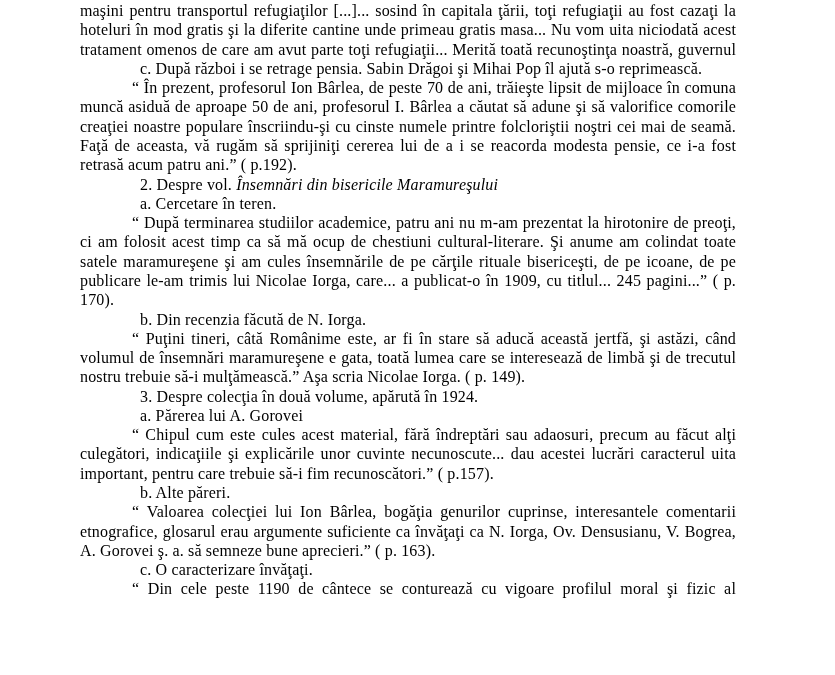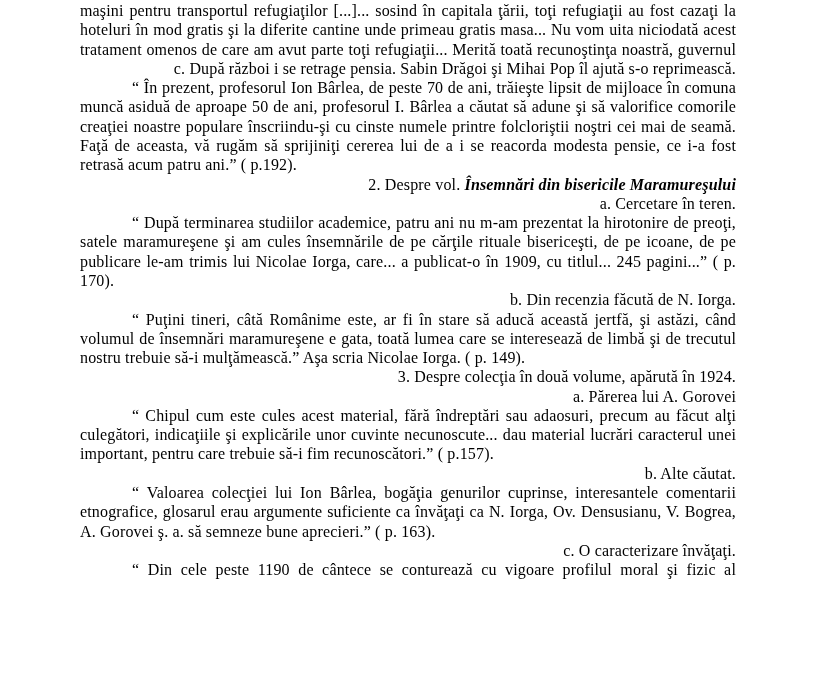--- a/index.html
+++ b/index.html
@@ -30,53 +30,54 @@
     white-space: nowrap;
     text-align: left;
     letter-spacing: 0.01em;
   }
   .line.just {
     text-align: justify;
     text-align-last: justify;
     text-justify: inter-word;
   }
   .ind-none  { text-indent: 0; }
-  .ind-item  { text-indent: 60px; text-align: right; }
+  .ind-item  { text-indent: 60px; }
   .ind-quote { text-indent: 52px; }
-  .italic { font-style: italic; font-weight: bold; }
+  .italic { font-style: italic; }
 </style>
 </head>
 <body>
 
 <div class="page" style="background: rgb(255, 255, 255); color: rgb(0, 0, 0);">
   <div class="text-block">
       <div class="line ind-none just"><span>maşini pentru transportul refugiaţilor [...]... sosind în capitala ţării, toţi refugiaţii au fost cazaţi la</span></div>
       <div class="line ind-none just"><span>hoteluri în mod gratis şi la diferite cantine unde primeau gratis masa... Nu vom uita niciodată acest</span></div>
       <div class="line ind-none just"><span>tratament omenos de care am avut parte toţi refugiaţii... Merită toată recunoştinţa noastră, guvernul</span></div>
       <div class="line ind-item"><span>c. După război i se retrage pensia. Sabin Drăgoi şi Mihai Pop îl ajută s-o reprimească.</span></div>
       <div class="line ind-quote just"><span>“ În prezent, profesorul Ion Bârlea, de peste 70 de ani, trăieşte lipsit de mijloace în comuna</span></div>
       <div class="line ind-none just"><span>muncă asiduă de aproape 50 de ani, profesorul I. Bârlea a căutat să adune şi să valorifice comorile</span></div>
       <div class="line ind-none just"><span>creaţiei noastre populare înscriindu-şi cu cinste numele printre folcloriştii noştri cei mai de seamă.</span></div>
       <div class="line ind-none just"><span>Faţă de aceasta, vă rugăm să sprijiniţi cererea lui de a i se reacorda  modesta pensie, ce i-a fost</span></div>
       <div class="line ind-none"><span>retrasă acum patru ani.” ( p.192).</span></div>
       <div class="line ind-item"><span>2. Despre vol. </span><span class="italic">Însemnări din bisericile Maramureşului</span></div>
       <div class="line ind-item"><span>a. Cercetare în teren.</span></div>
       <div class="line ind-quote just"><span>“ După terminarea studiilor academice, patru ani nu m-am prezentat la hirotonire de preoţi,</span></div>
+      <div class="line ind-none just"><span>ci am folosit acest timp ca să mă ocup de chestiuni cultural-literare. Şi anume am colindat toate</span></div>
       <div class="line ind-none just"><span>satele maramureşene şi am cules însemnările de pe cărţile rituale bisericeşti, de pe icoane, de pe</span></div>
       <div class="line ind-none just"><span>publicare le-am trimis lui Nicolae Iorga, care... a publicat-o în 1909, cu titlul... 245 pagini...” ( p.</span></div>
       <div class="line ind-none"><span>170).</span></div>
       <div class="line ind-item"><span>b. Din recenzia făcută de N. Iorga.</span></div>
       <div class="line ind-quote just"><span>“ Puţini tineri, câtă Românime este, ar fi în stare să aducă această jertfă, şi astăzi, când</span></div>
       <div class="line ind-none just"><span>volumul de însemnări maramureşene e gata, toată lumea care se interesează de limbă şi de trecutul</span></div>
       <div class="line ind-none"><span>nostru trebuie să-i mulţămească.” Aşa scria Nicolae Iorga. ( p. 149).</span></div>
       <div class="line ind-item"><span>3. Despre colecţia în două volume, apărută în 1924.</span></div>
       <div class="line ind-item"><span>a. Părerea lui A. Gorovei</span></div>
       <div class="line ind-quote just"><span>“ Chipul cum este cules acest material, fără îndreptări sau adaosuri, precum au făcut alţi</span></div>
-      <div class="line ind-none just"><span>culegători, indicaţiile şi explicările unor cuvinte necunoscute... dau material lucrări caracterul unei</span></div>
+      <div class="line ind-none just"><span>culegători, indicaţiile şi explicările unor cuvinte necunoscute... dau acestei lucrări caracterul uita</span></div>
       <div class="line ind-none"><span>important, pentru care trebuie să-i fim recunoscători.” ( p.157).</span></div>
-      <div class="line ind-item"><span>b. Alte căutat.</span></div>
+      <div class="line ind-item"><span>b. Alte păreri.</span></div>
       <div class="line ind-quote just"><span>“ Valoarea colecţiei lui Ion Bârlea, bogăţia genurilor cuprinse, interesantele comentarii</span></div>
       <div class="line ind-none just"><span>etnografice, glosarul erau argumente suficiente ca învăţaţi ca N. Iorga, Ov. Densusianu, V. Bogrea,</span></div>
       <div class="line ind-none"><span>A. Gorovei ş. a. să semneze bune aprecieri.” ( p. 163).</span></div>
       <div class="line ind-item"><span>c. O caracterizare învăţaţi.</span></div>
       <div class="line ind-quote just"><span>“ Din cele peste 1190 de cântece se conturează cu vigoare profilul moral şi fizic al</span></div>
     </div>
 </div>
 
 </body></html>

